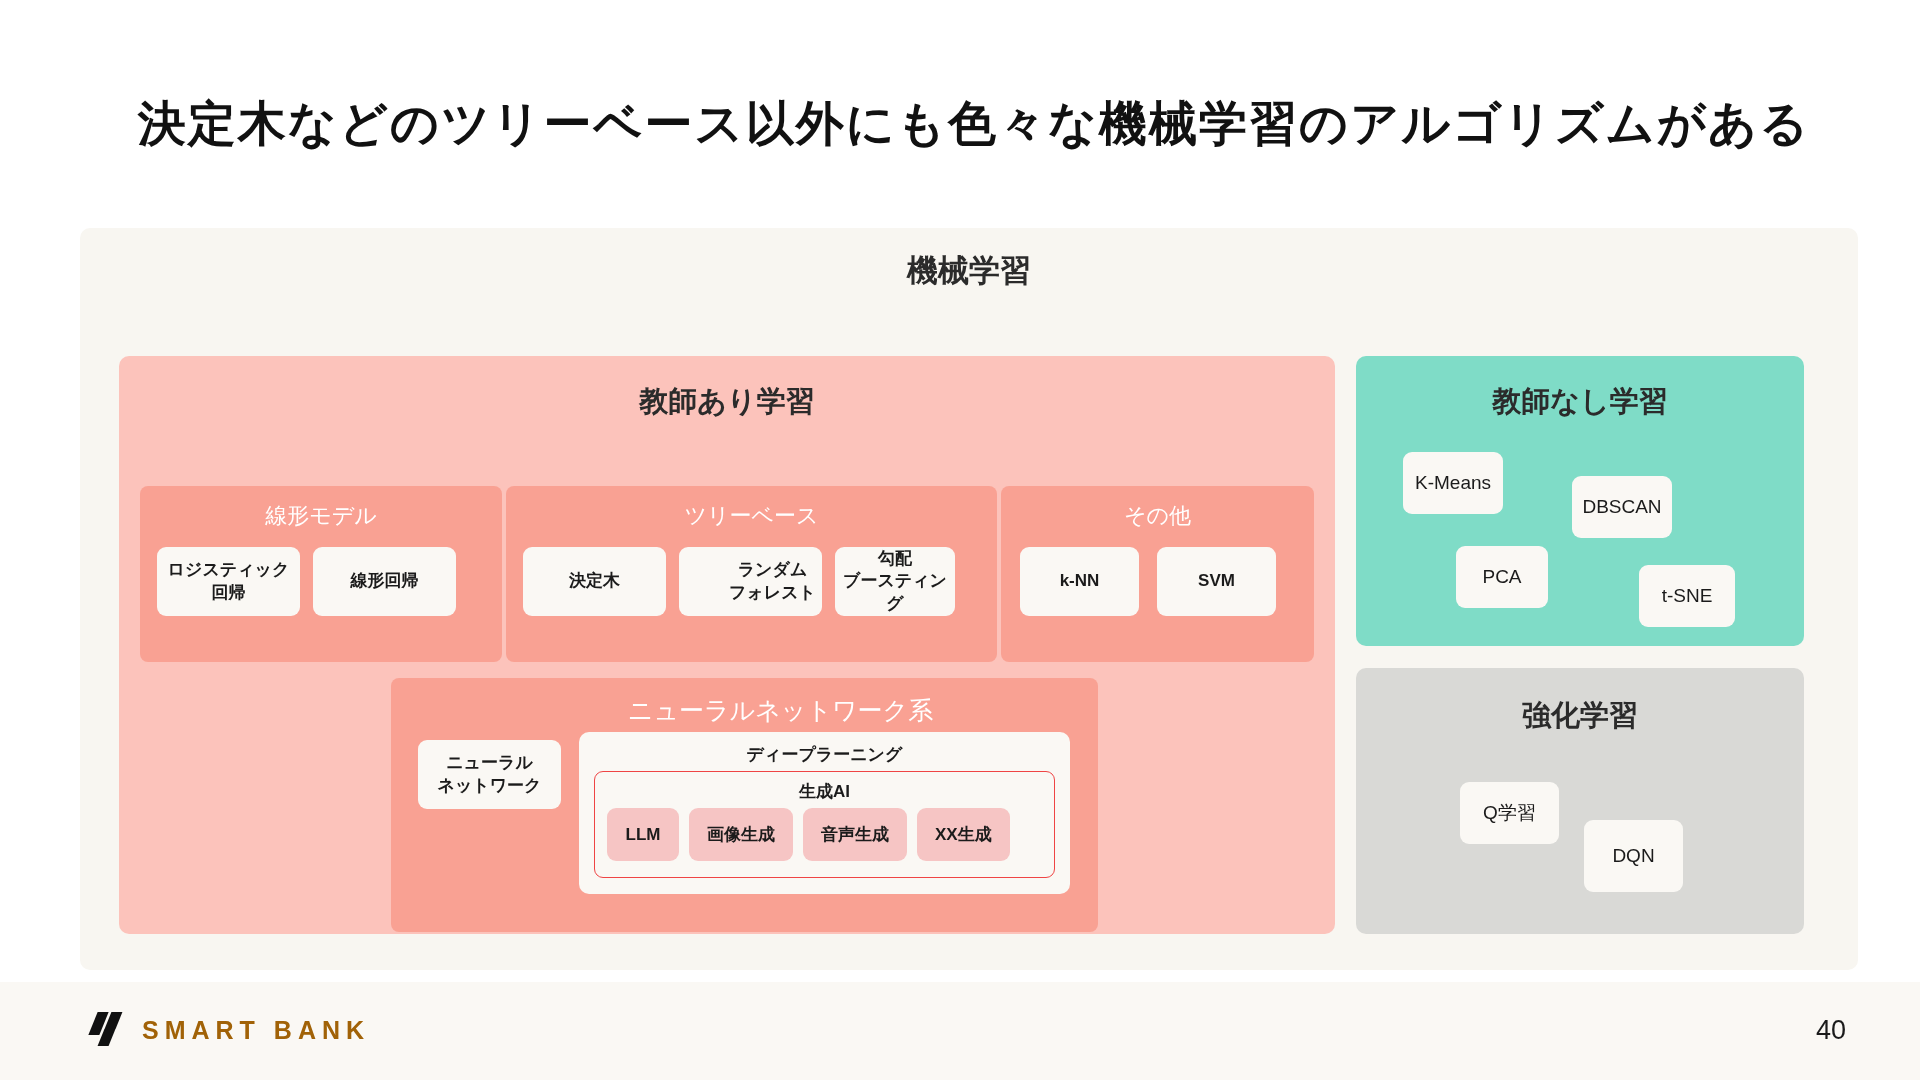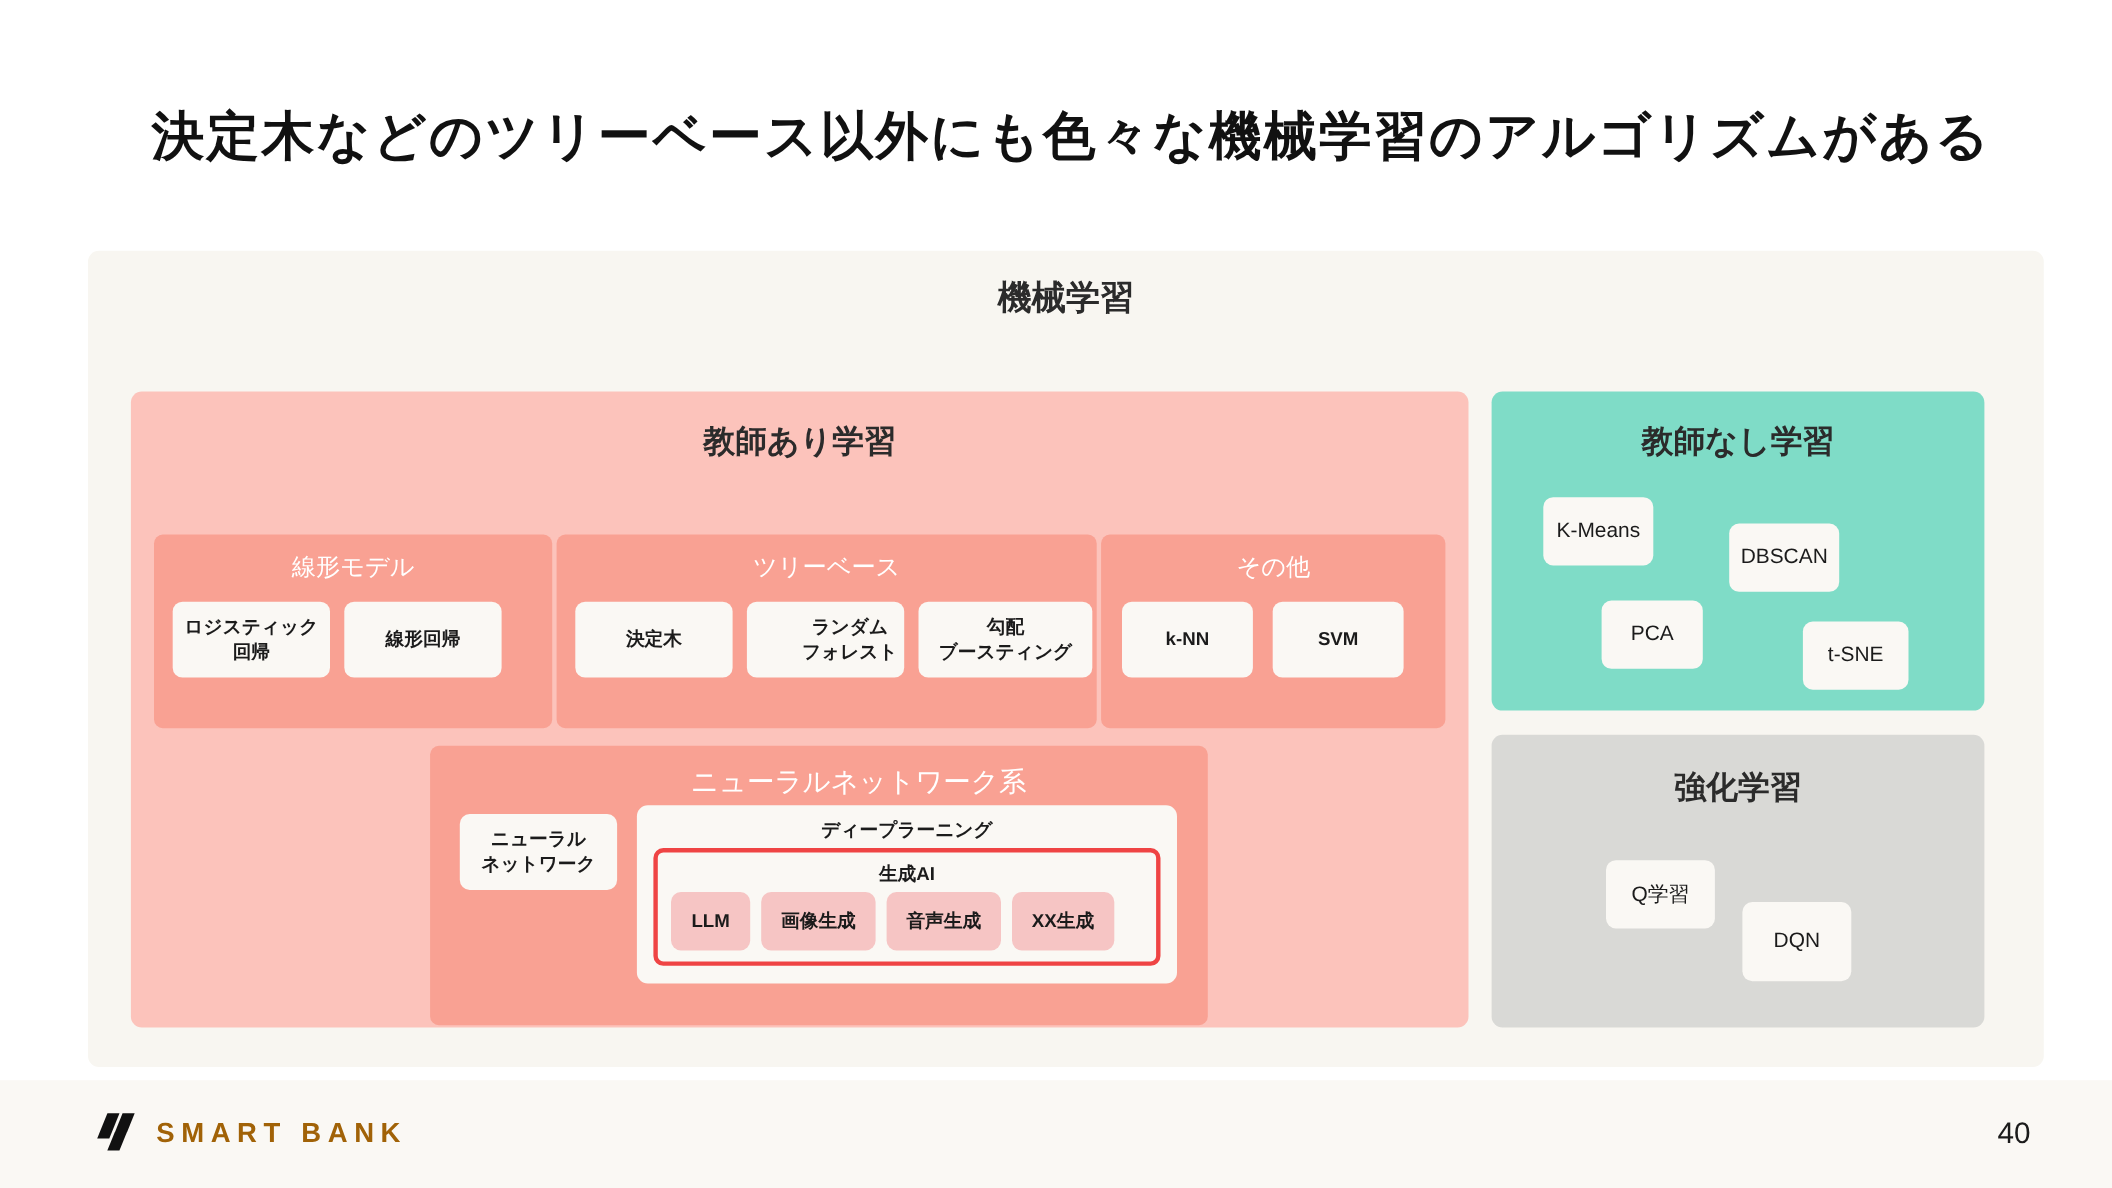--- a/index.html
+++ b/index.html
@@ -113,21 +113,21 @@
     box-sizing: border-box;
     padding: 2px 4px;
   }
 
   
   .chip-logistic { left: 17px;  top: 61px; width: 143px; height: 69px; }
   .chip-linreg   { left: 173px; top: 61px; width: 143px; height: 69px; }
   
   .chip-dtree    { left: 17px;  top: 61px; width: 143px; height: 69px; }
   .chip-rf       { left: 173px; top: 61px; width: 143px; height: 69px; padding-left: 48px; }
-  .chip-gb       { left: 329px; top: 61px; width: 158px; height: 69px; }
+  .chip-gb       { left: 329px; top: 61px; width: 120px; height: 69px; }
   
   .chip-knn      { left: 19px;  top: 61px; width: 119px; height: 69px; }
   .chip-svm      { left: 156px; top: 61px; width: 119px; height: 69px; }
   
   .chip-nn       { left: 27px;  top: 62px; width: 143px; height: 69px; }
 
   
   .deeplearning {
     position: absolute;
     left: 188px;
@@ -148,21 +148,21 @@
     color: #1b1b1b;
   }
   
   .genai {
     position: absolute;
     left: 15px;
     top: 39px;
     width: 461px;
     height: 107px;
     background: #faf8f4;
-    border: 4px solid #ef4444;
+    border: 1px solid #ef4444;
     border-radius: 9px;
     box-sizing: border-box;
   }
   .genai-title {
     position: absolute;
     top: 8px;
     left: 0;
     width: 100%;
     text-align: center;
     font-size: 17px;

